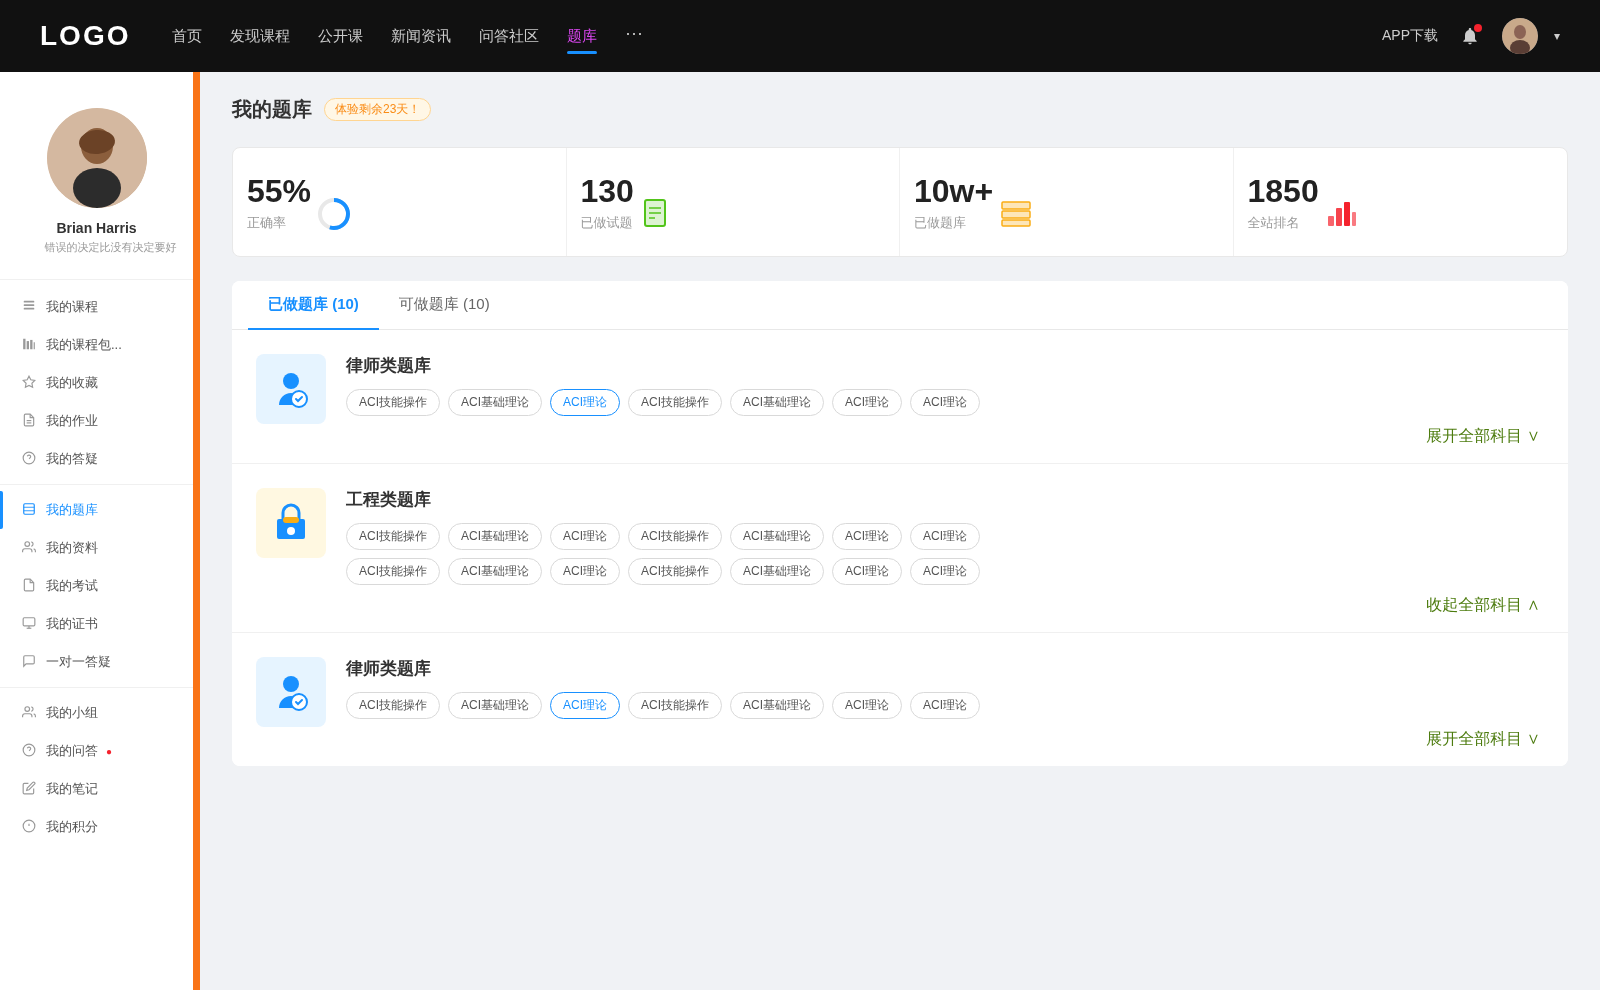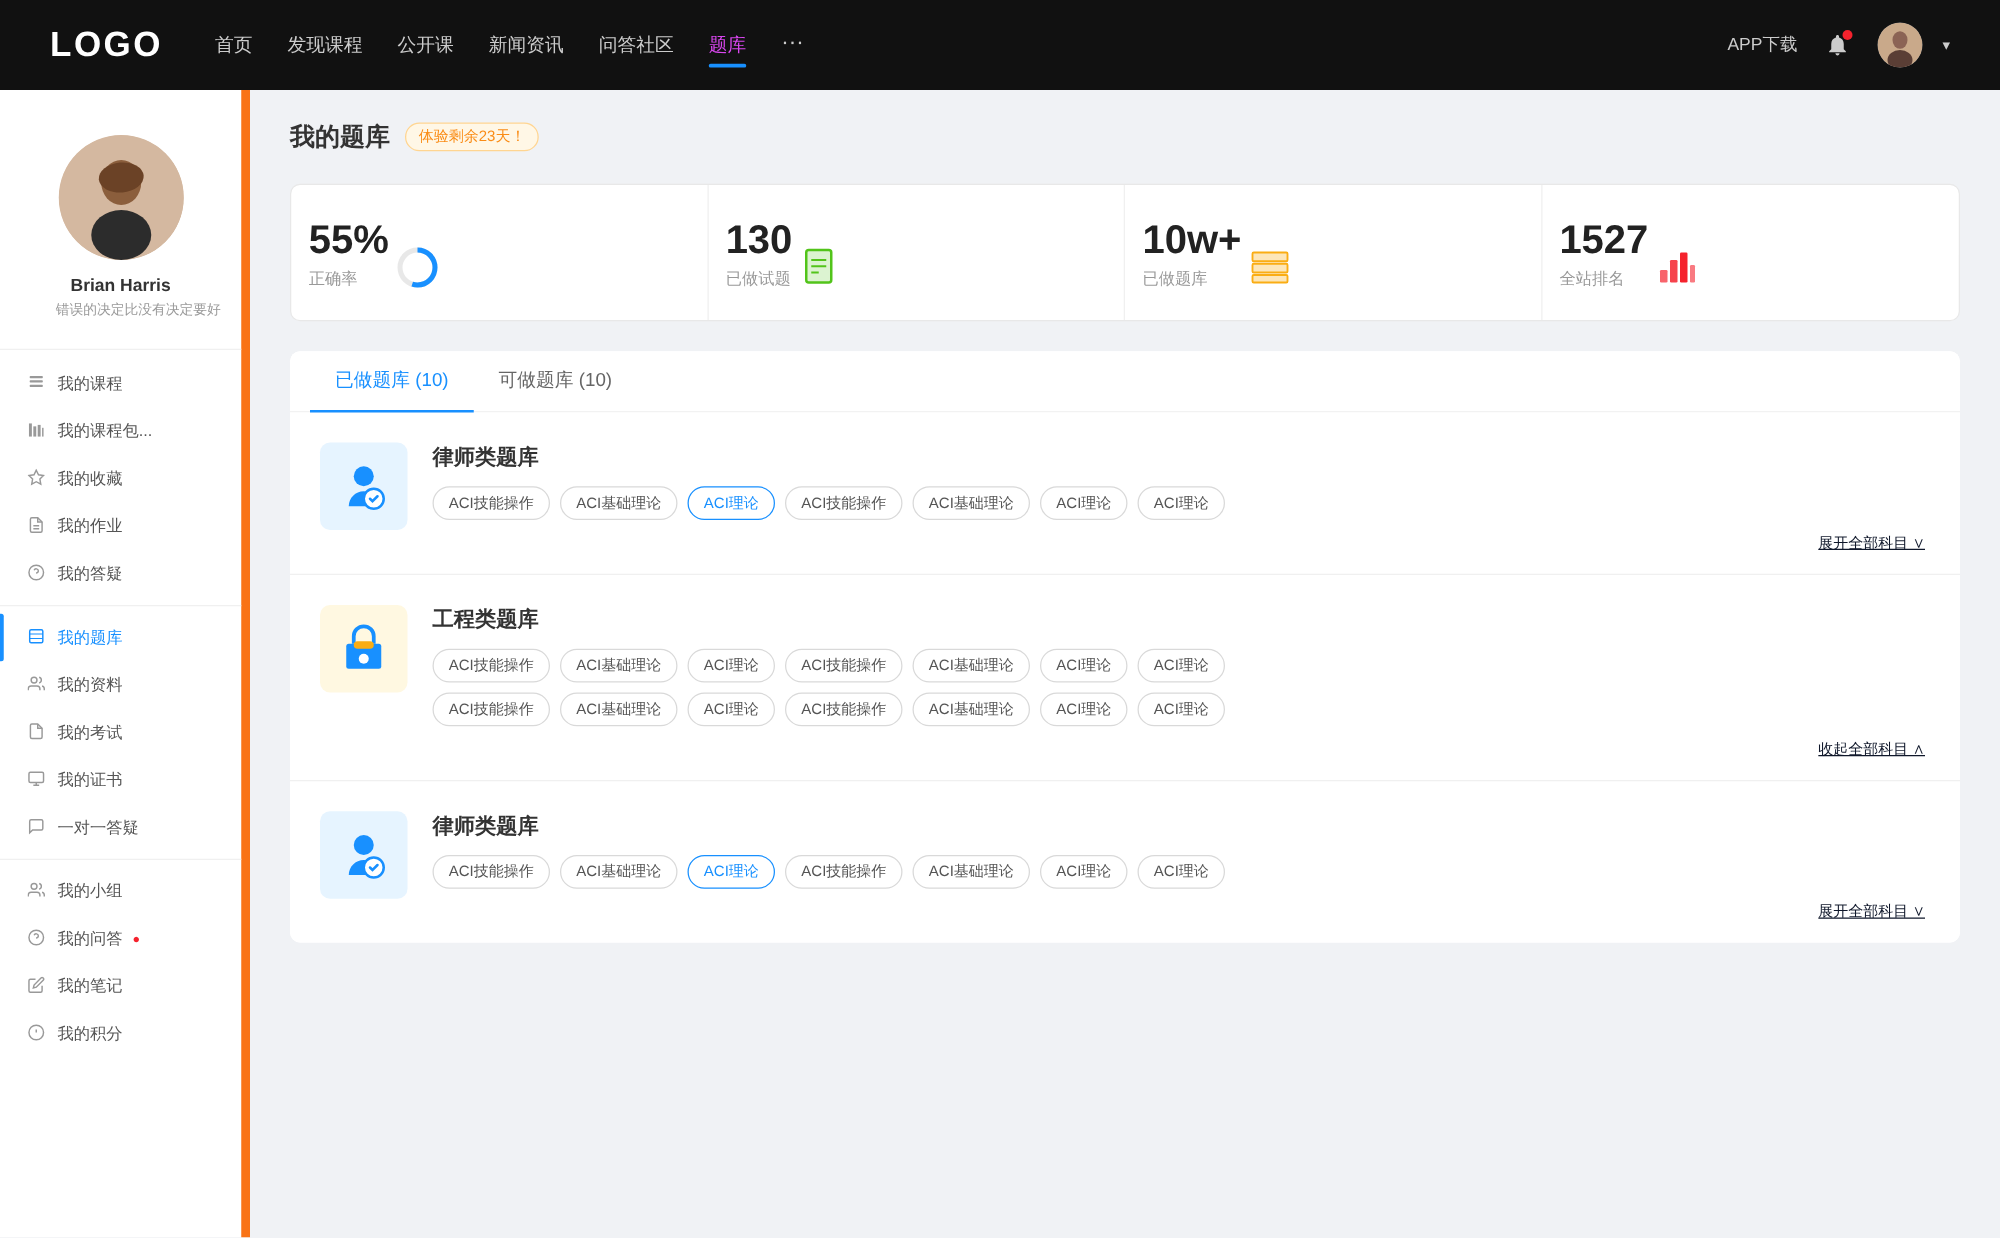--- a/index.html
+++ b/index.html
@@ -99,21 +99,21 @@
     .stat-value { font-size: 32px; font-weight: 700; color: #222; line-height: 1.2; }
     .stat-label { font-size: 13px; color: #999; margin-top: 4px; }
     .stat-icon { width: 36px; height: 36px; display: flex; align-items: center; justify-content: center; }
 
     
     .tabs { display: flex; gap: 0; margin-bottom: 0; border-bottom: 1px solid #e8e8e8; background: #fff; border-radius: 8px 8px 0 0; padding: 0 16px; }
     .tab {
       padding: 14px 20px; font-size: 15px; cursor: pointer; color: #666;
       position: relative; border-bottom: 2px solid transparent; margin-bottom: -1px;
     }
-    .tab.active { color: #1890ff; border-bottom-color: #1890ff; font-weight: 400; }
+    .tab.active { color: #1890ff; border-bottom-color: #1890ff; font-weight: 700; }
 
     
     .qbank-content { background: #fff; border-radius: 0 0 8px 8px; padding: 0; }
 
     .qbank-section {
       border-top: 1px solid #f0f0f0; padding: 24px 24px 16px;
     }
     .qbank-section:first-child { border-top: none; }
 
     .qbank-header { display: flex; align-items: flex-start; gap: 20px; }
@@ -123,22 +123,22 @@
     }
     .qbank-body { flex: 1; }
     .qbank-name { font-size: 17px; font-weight: 600; color: #333; margin-bottom: 12px; }
     .tags-row { display: flex; gap: 8px; flex-wrap: wrap; }
     .tag {
       padding: 4px 12px; border-radius: 14px; font-size: 12px;
       border: 1px solid #d9d9d9; color: #555; cursor: pointer; background: #fff;
     }
     .tag.active { border-color: #1890ff; color: #1890ff; }
     .expand-btn {
-      text-align: right; font-size: 12px; color: #0f172a; cursor: pointer;
-      margin-top: 10px; padding-right: 4px; text-decoration: underline;
+      text-align: right; font-size: 16px; color: #4d7c0f; cursor: pointer;
+      margin-top: 10px; padding-right: 4px;
     }
 
     .tabs-section { background: #fff; border-radius: 8px; margin-bottom: 0; }
   </style>
 </head>
 <body>
 
 <nav class="navbar">
   <div class="nav-logo">LOGO</div>
   <div class="nav-links">
@@ -380,21 +380,21 @@
             <rect x="2" y="13" width="28" height="7" rx="1" fill="#faad14" opacity="0.3"></rect>
             <rect x="2" y="13" width="28" height="7" rx="1" fill="none" stroke="#faad14" stroke-width="1.5"></rect>
             <rect x="2" y="22" width="28" height="6" rx="1" fill="#faad14" opacity="0.3"></rect>
             <rect x="2" y="22" width="28" height="6" rx="1" fill="none" stroke="#faad14" stroke-width="1.5"></rect>
           </svg>
         </div>
       </div>
 
       <div class="stat-card">
         <div class="stat-info">
-          <span class="stat-value">1527</span>
+          <span class="stat-value">1850</span>
           <span class="stat-label">全站排名</span>
         </div>
         <div class="stat-icon">
           <svg width="32" height="28" viewBox="0 0 32 28">
             <rect x="2" y="16" width="6" height="10" rx="1" fill="#f5222d" opacity="0.7"></rect>
             <rect x="10" y="8" width="6" height="18" rx="1" fill="#f5222d" opacity="0.85"></rect>
             <rect x="18" y="2" width="6" height="24" rx="1" fill="#f5222d"></rect>
             <rect x="26" y="12" width="4" height="14" rx="1" fill="#f5222d" opacity="0.6"></rect>
           </svg>
         </div>

